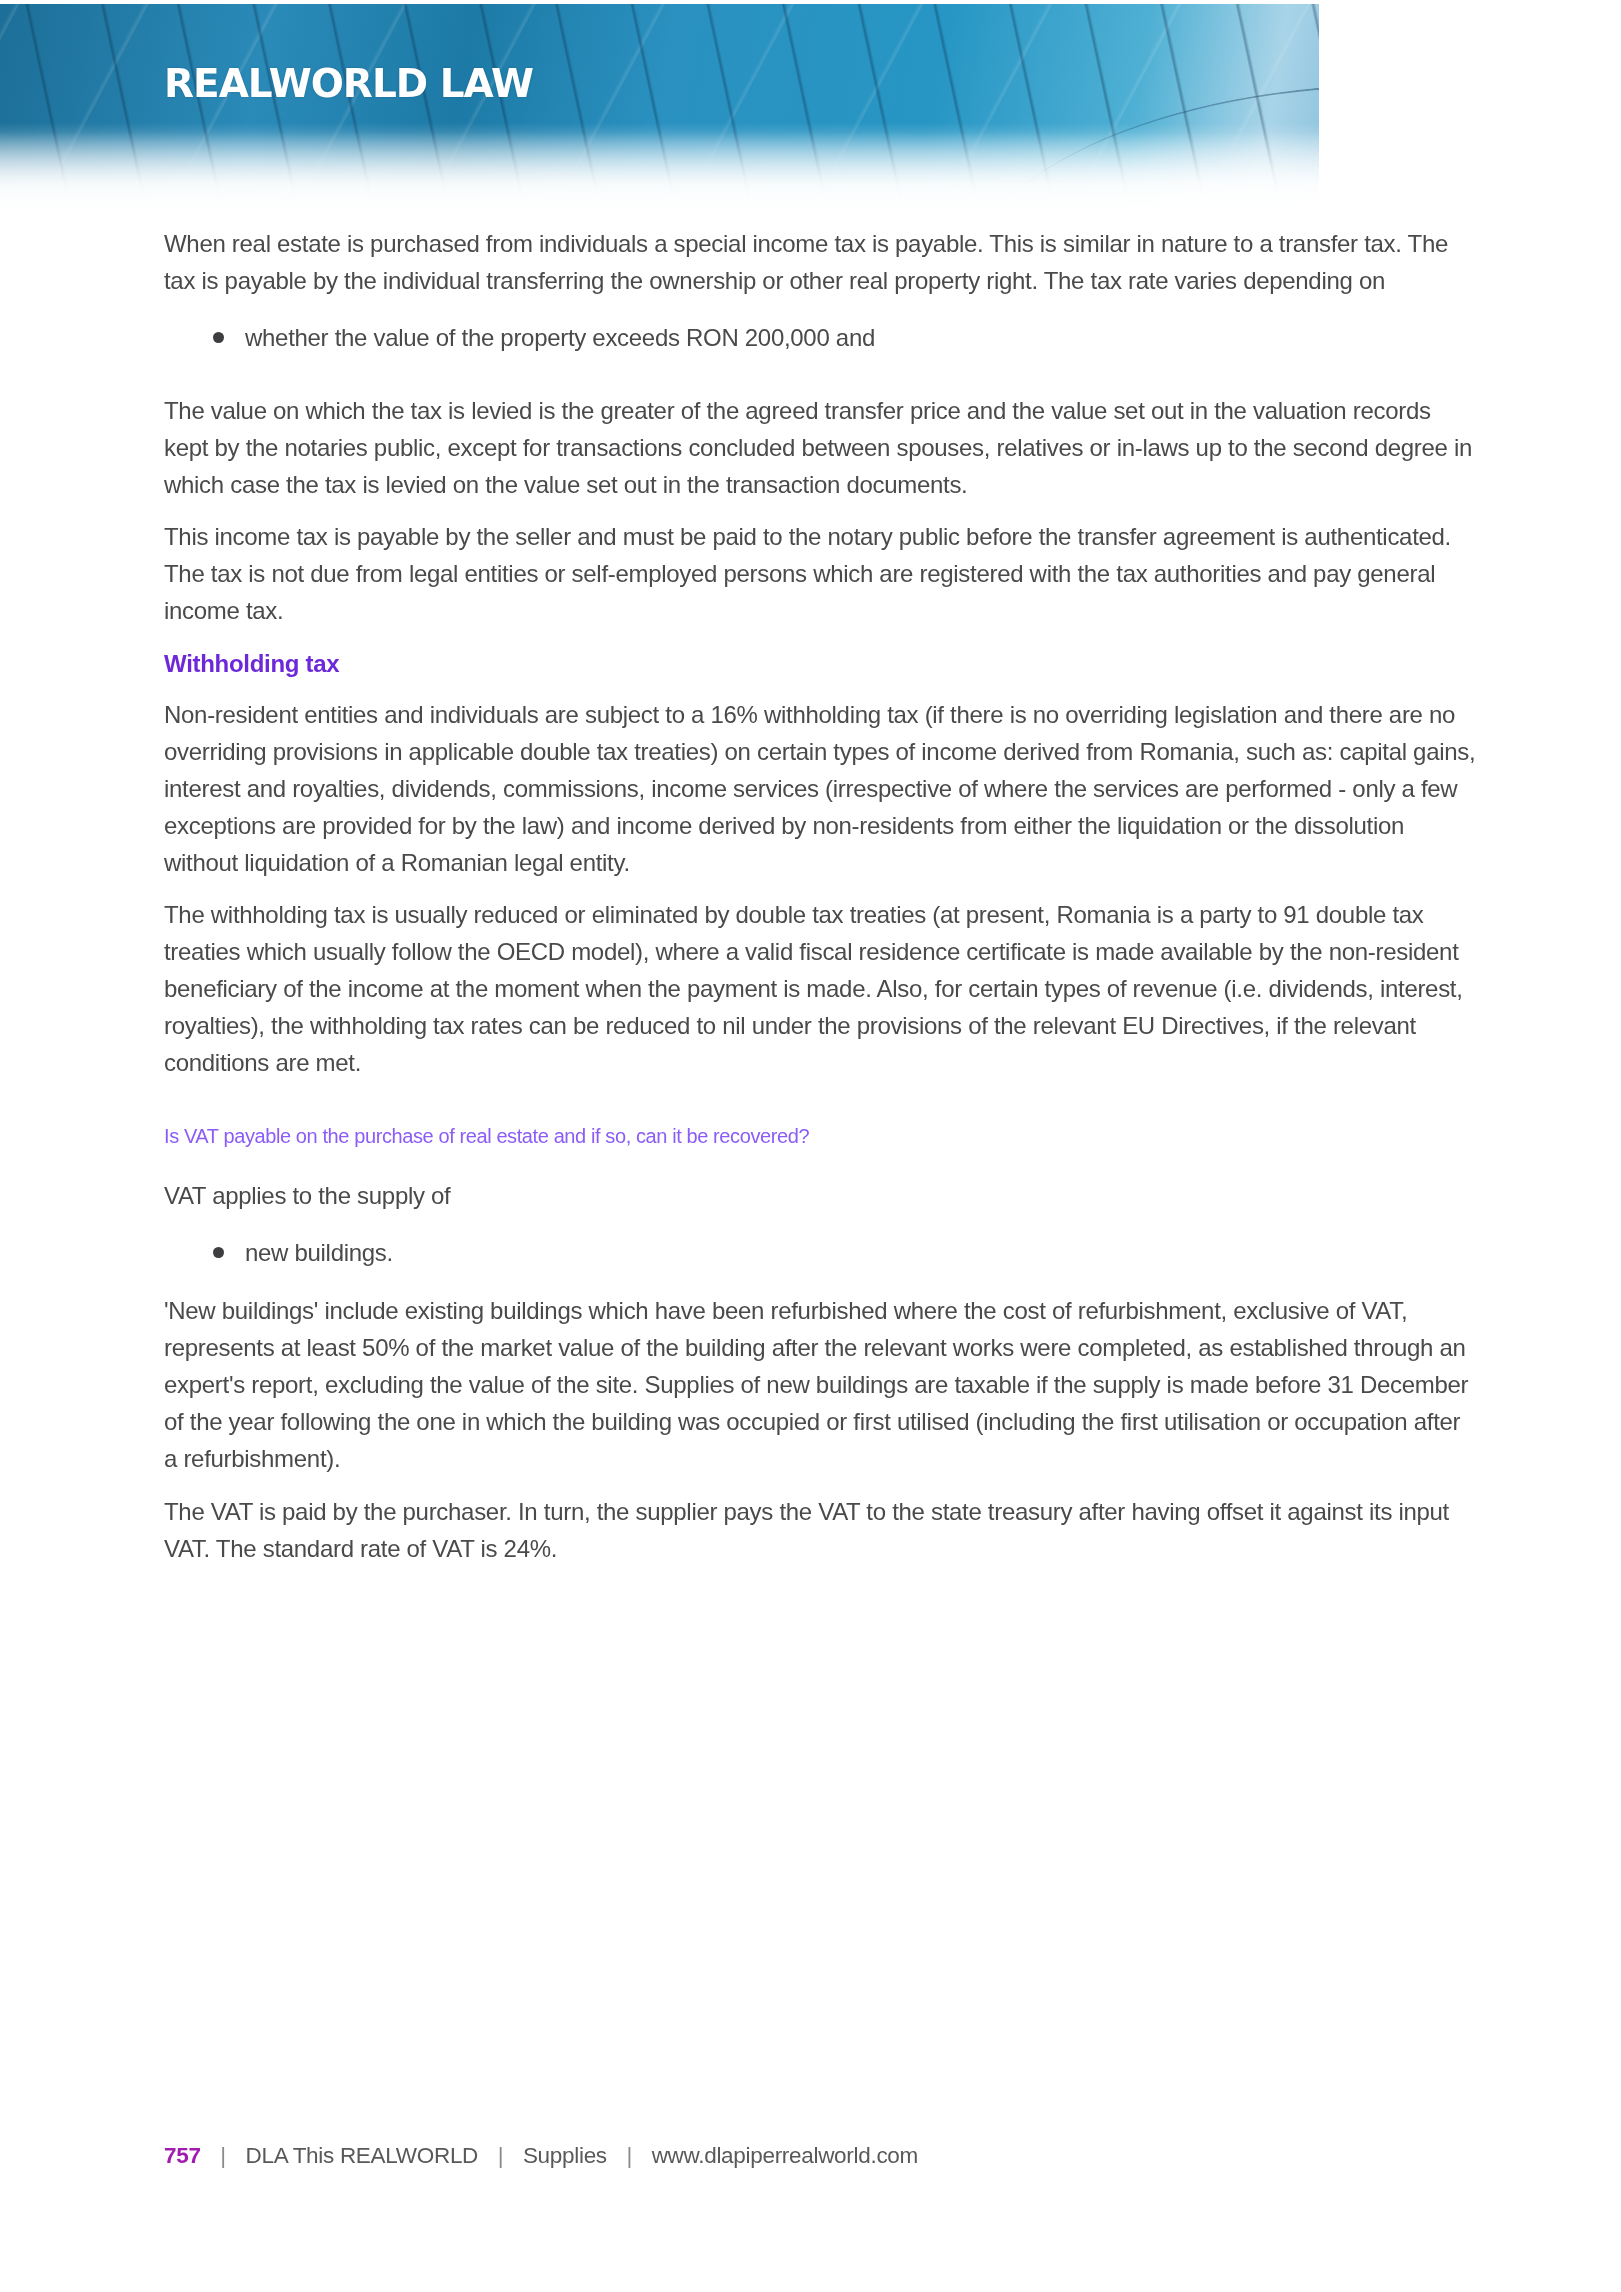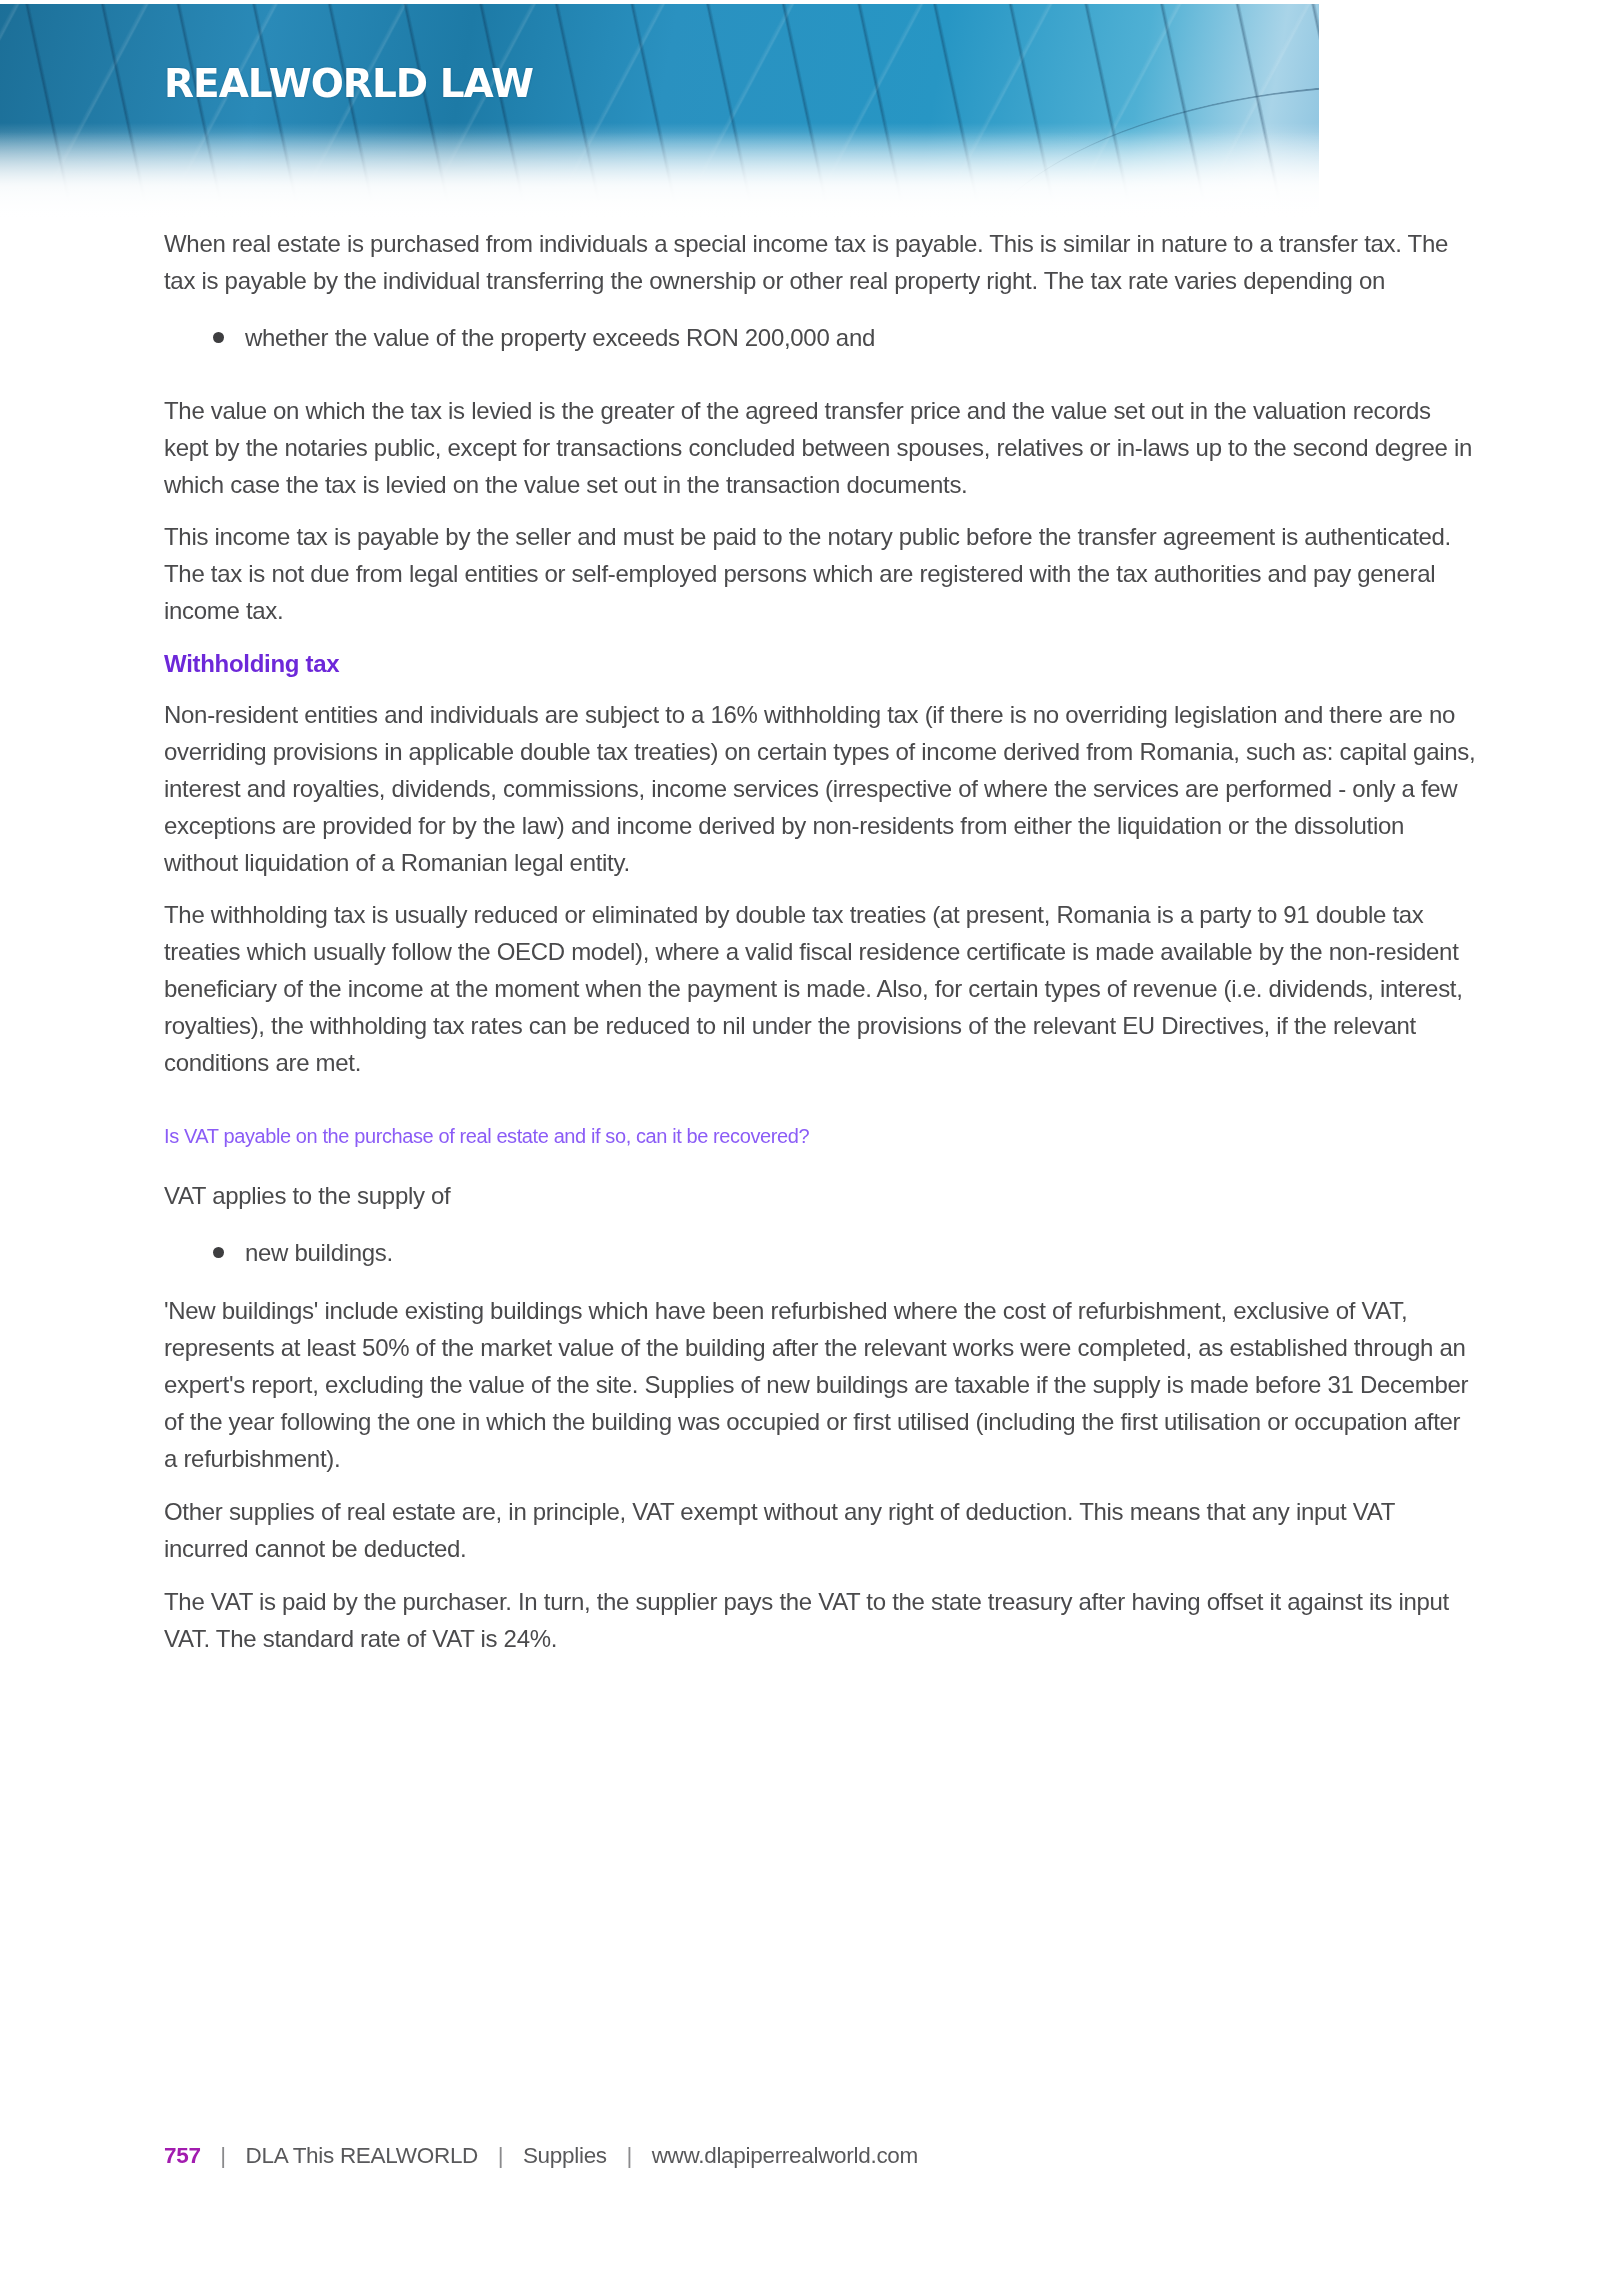--- a/index.html
+++ b/index.html
@@ -109,21 +109,20 @@
   <p class="para">The withholding tax is usually reduced or eliminated by double tax treaties (at present, Romania is a party to 91 double tax treaties which usually follow the OECD model), where a valid fiscal residence certificate is made available by the non-resident beneficiary of the income at the moment when the payment is made. Also, for certain types of revenue (i.e. dividends, interest, royalties), the withholding tax rates can be reduced to nil under the provisions of the relevant EU Directives, if the relevant conditions are met.</p>
   <p class="question">Is VAT payable on the purchase of real estate and if so, can it be recovered?</p>
   <p>VAT applies to the supply of</p>
   <ul class="bullets">
     <li style="margin-bottom:21.6px;">
       <span class="dot"></span>
       <span>new buildings.</span>
     </li>
   </ul>
   <p class="para">'New buildings' include existing buildings which have been refurbished where the cost of refurbishment, exclusive of VAT, represents at least 50% of the market value of the building after the relevant works were completed, as established through an expert's report, excluding the value of the site. Supplies of new buildings are taxable if the supply is made before 31 December of the year following the one in which the building was occupied or first utilised (including the first utilisation or occupation after a refurbishment).</p>
-  <p class="para">Other supplies of real estate are, in principle, VAT exempt without any right of deduction. This means that any input VAT incurred cannot be deducted.</p>
   <p class="para">The VAT is paid by the purchaser. In turn, the supplier pays the VAT to the state treasury after having offset it against its input VAT. The standard rate of VAT is 24%.</p>
 </div>
 
 <div class="footer">
   <span class="pg">757</span>
   <span class="sep">|</span>
   <span>DLA This REALWORLD</span>
   <span class="sep">|</span>
   <span>Supplies</span>
   <span class="sep">|</span>

